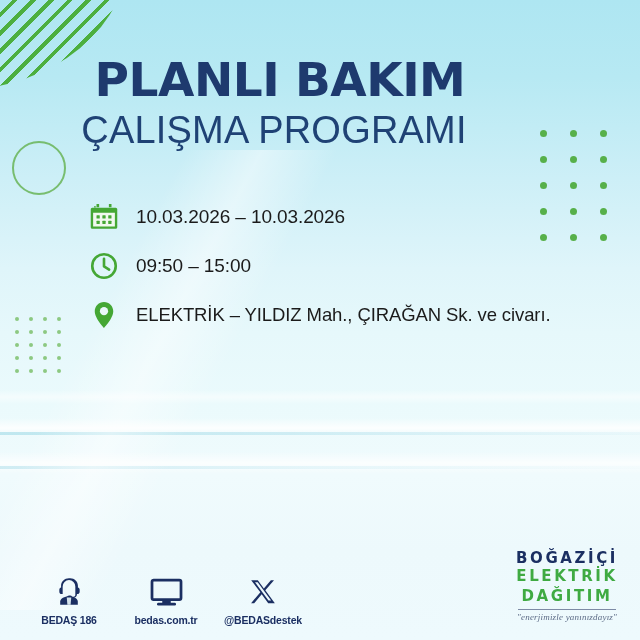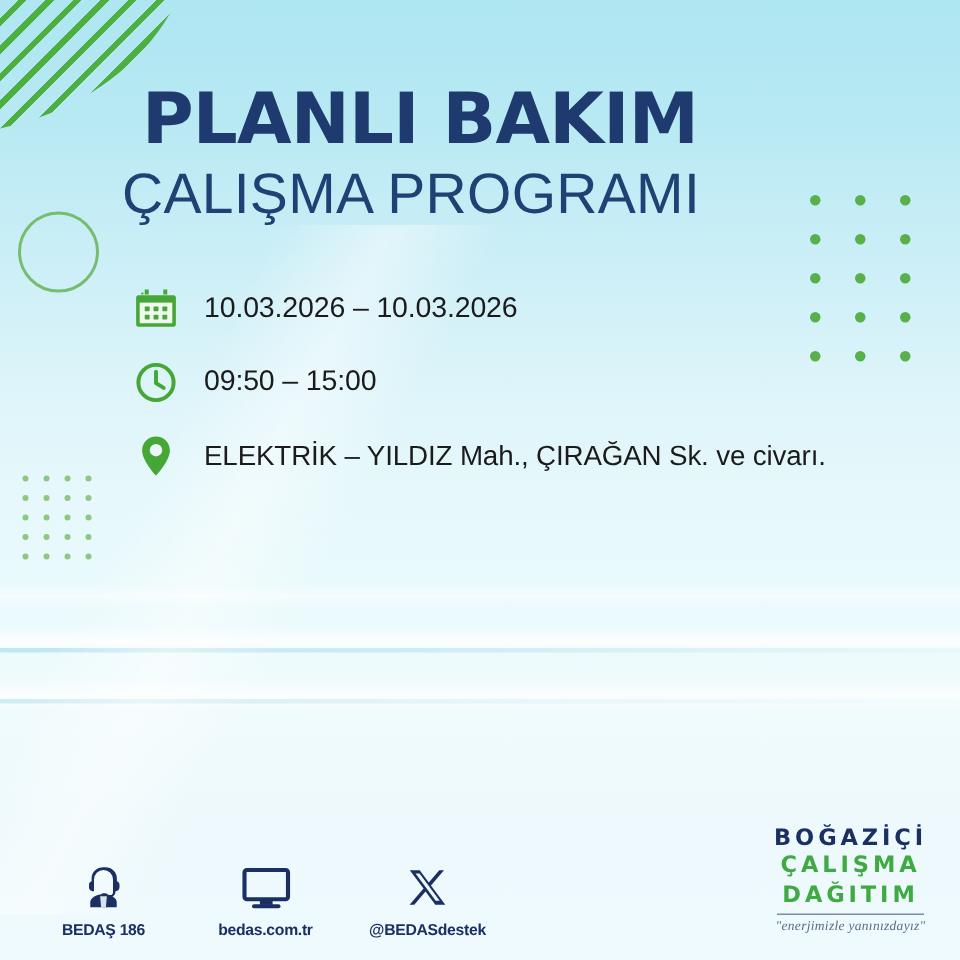--- a/index.html
+++ b/index.html
@@ -167,21 +167,21 @@
     color: #1f4275;
     line-height: 1.12;
     margin: 4px 12px 0 0;
     white-space: nowrap;
   }
 
   
   .info {
     position: absolute;
     left: 86px;
-    top: 181px;
+    top: 192px;
     width: 520px;
   }
   .info-row {
     display: flex;
     align-items: center;
     height: 49px;
   }
   .info-icon {
     width: 36px;
     min-width: 36px;
@@ -208,21 +208,21 @@
     bottom: 0;
     width: 640px;
     height: 90px;
   }
   .contacts {
     position: absolute;
     left: 26px;
     bottom: 14px;
     display: flex;
     align-items: flex-end;
-    gap: 22px;
+    gap: 11px;
   }
   .contact {
     display: flex;
     flex-direction: column;
     align-items: center;
     width: 86px;
   }
   .contact-icon {
     height: 34px;
     display: flex;
@@ -409,21 +409,21 @@
             <path fill="#1b2f62" d="M1.8 1.8h5.5l5 6.8 5.8-6.8h2.6l-7.2 8.4 7.9 10.6h-5.5l-5.4-7.3-6.2 7.3H1.7l7.7-9zM5 3.6l11.1 15h2.2L7.2 3.6z"></path>
           </svg>
         </span>
         <span class="contact-label">@BEDASdestek</span>
       </div>
 
     </div>
 
     <div class="brand">
       <div class="brand-line brand-1">BOĞAZİÇİ</div>
-      <div class="brand-line brand-2">ÇALIŞMA</div>
+      <div class="brand-line brand-2">ELEKTRİK</div>
       <div class="brand-line brand-3">DAĞITIM</div>
       <div class="brand-rule"></div>
       <div class="brand-tag">"enerjimizle yanınızdayız"</div>
     </div>
 
   </div>
 
 </div>
 
 </body></html>

